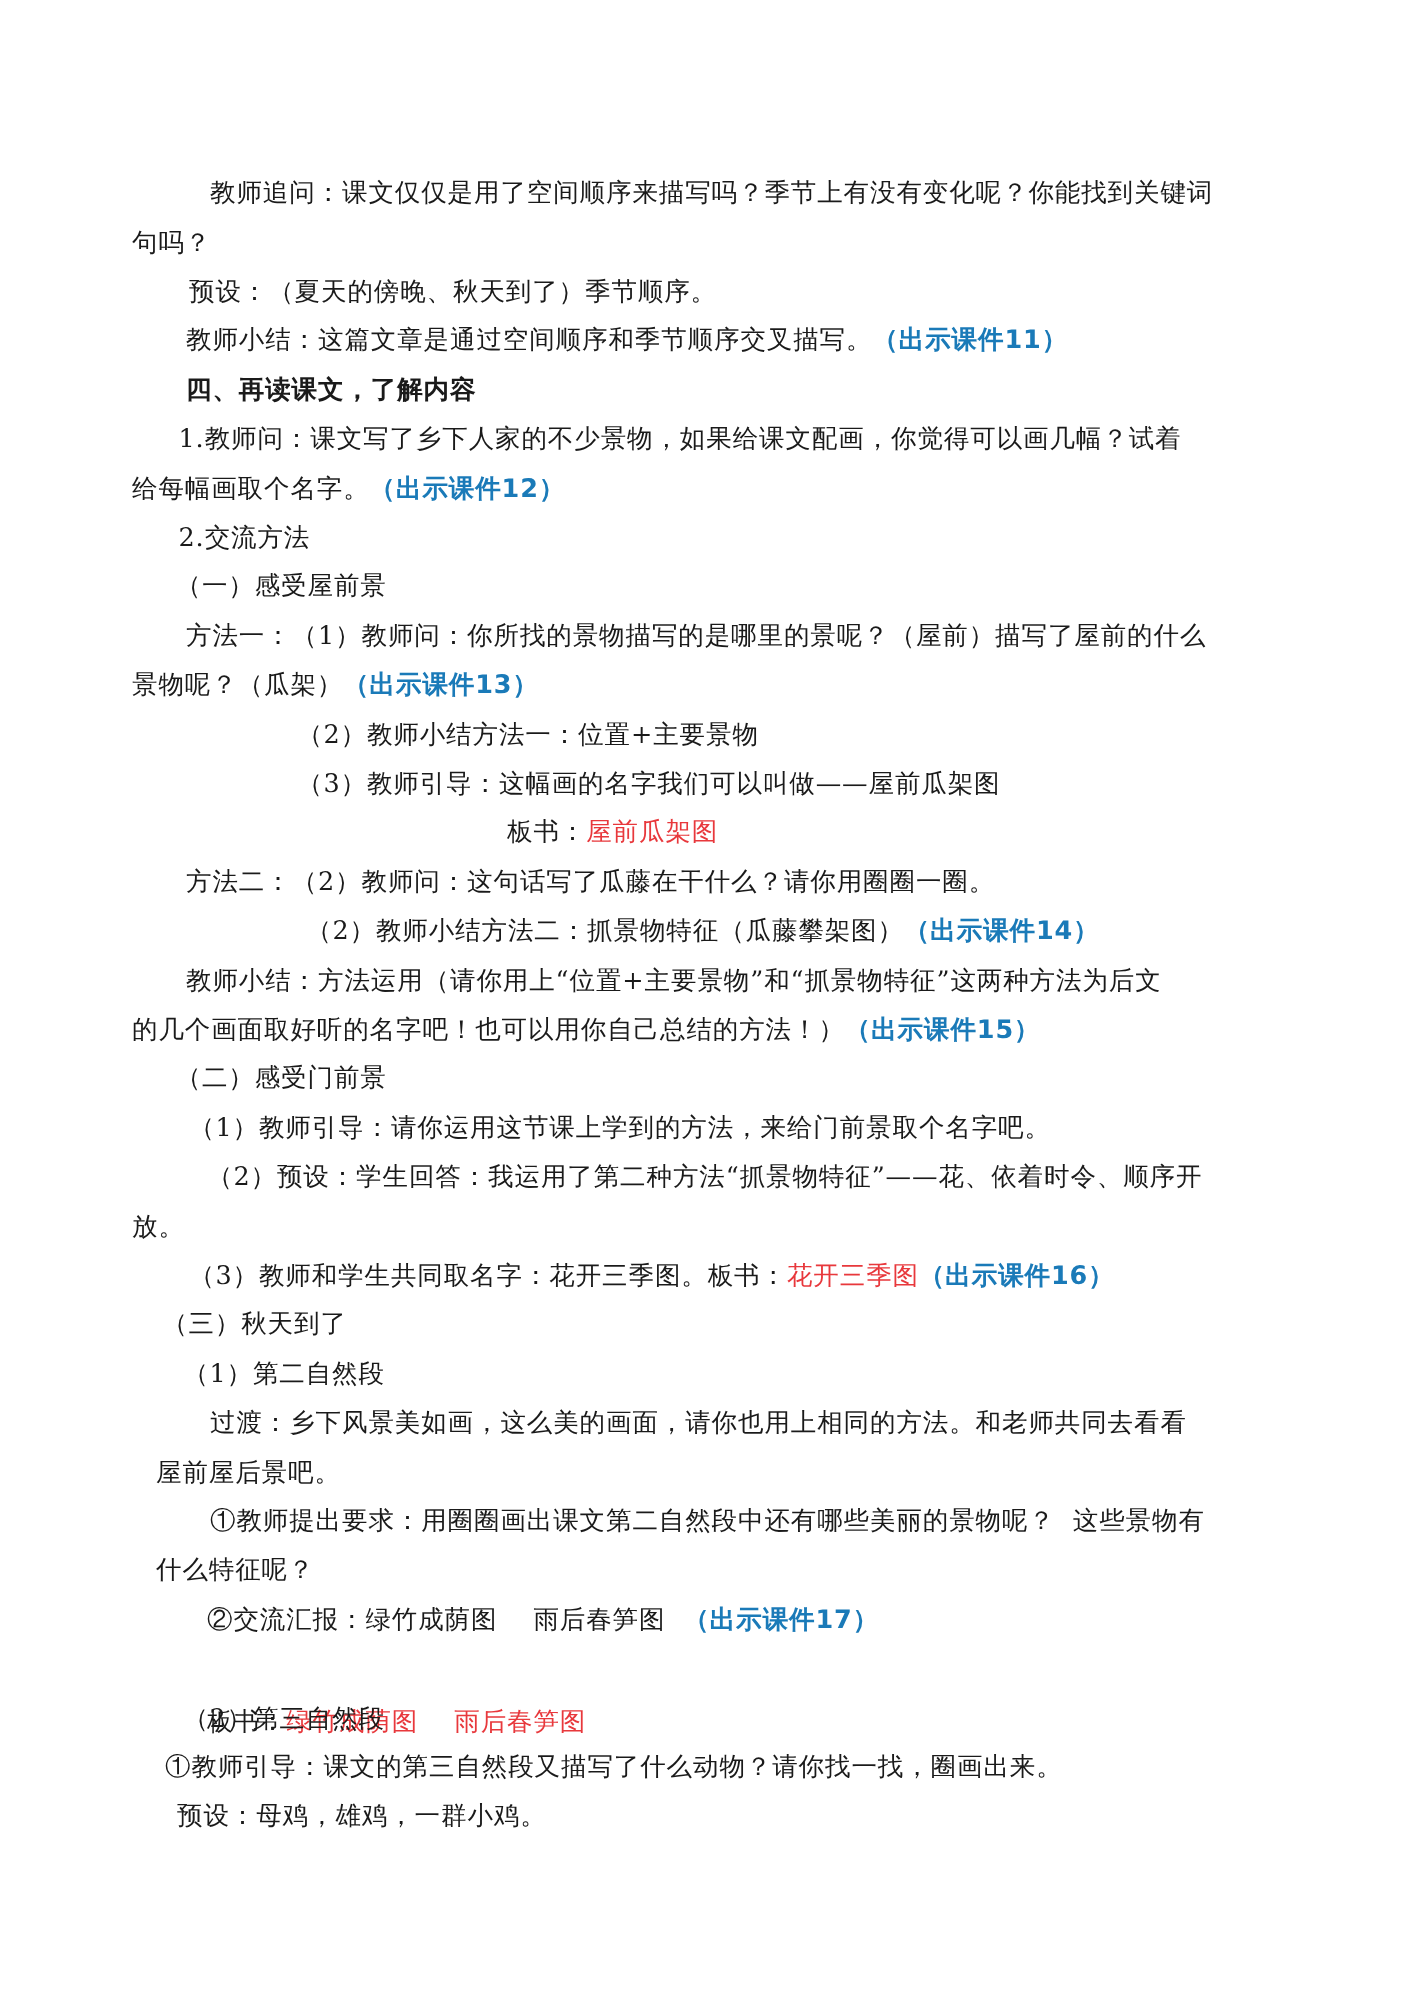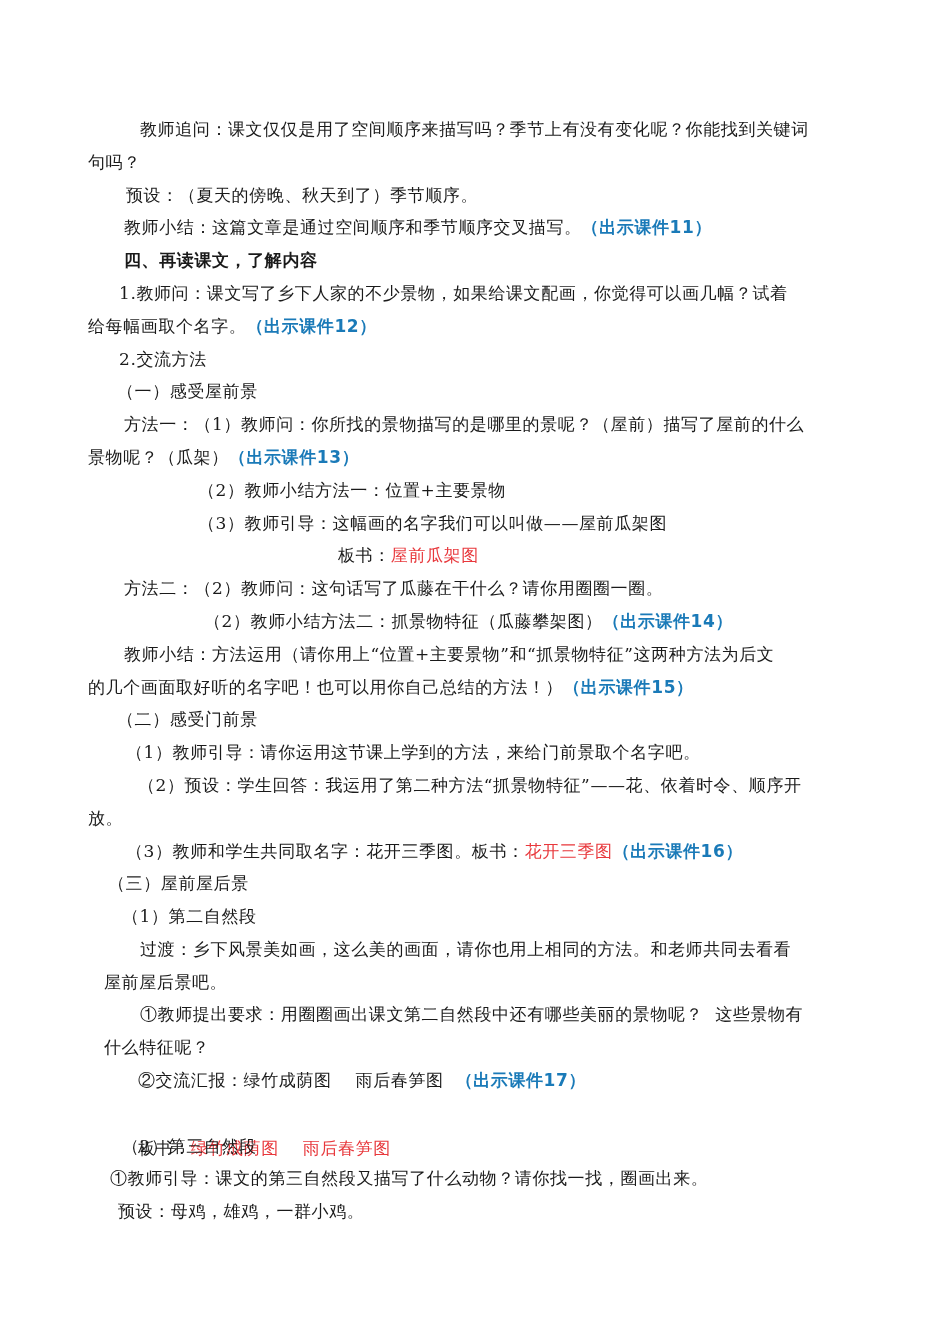--- a/index.html
+++ b/index.html
@@ -38,21 +38,21 @@
 <div class="line" style="left:338px;top:544px;"><span>板书：</span><span class="red">屋前瓜架图</span></div>
 <div class="line" style="left:124px;top:577px;"><span>方法二：（2）教师问：这句话写了瓜藤在干什么？请你用圈圈一圈。</span></div>
 <div class="line" style="left:204px;top:610px;"><span>（2）教师小结方法二：抓景物特征（瓜藤攀架图）</span><span class="blue">（出示课件14）</span></div>
 <div class="line" style="left:124px;top:643px;"><span>教师小结：方法运用（请你用上“位置+主要景物”和“抓景物特征”这两种方法为后文</span></div>
 <div class="line" style="left:88px;top:676px;"><span>的几个画面取好听的名字吧！也可以用你自己总结的方法！）</span><span class="blue">（出示课件15）</span></div>
 <div class="line" style="left:117px;top:708px;"><span>（二）感受门前景</span></div>
 <div class="line" style="left:126px;top:741px;"><span>（1）教师引导：请你运用这节课上学到的方法，来给门前景取个名字吧。</span></div>
 <div class="line" style="left:138px;top:774px;"><span>（2）预设：学生回答：我运用了第二种方法“抓景物特征”——花、依着时令、顺序开</span></div>
 <div class="line" style="left:88px;top:807px;"><span>放。</span></div>
 <div class="line" style="left:126px;top:840px;"><span>（3）教师和学生共同取名字：花开三季图。板书：</span><span class="red">花开三季图</span><span class="blue">（出示课件16）</span></div>
-<div class="line" style="left:108px;top:872px;"><span>（三）屋前屋后景</span></div>
+<div class="line" style="left:108px;top:872px;"><span>（三）秋天到了</span></div>
 <div class="line" style="left:122px;top:905px;"><span>（1）第二自然段</span></div>
 <div class="line" style="left:140px;top:938px;"><span>过渡：乡下风景美如画，这么美的画面，请你也用上相同的方法。和老师共同去看看</span></div>
 <div class="line" style="left:104px;top:971px;"><span>屋前屋后景吧。</span></div>
 <div class="line" style="left:140px;top:1003px;white-space:pre;"><span>①教师提出要求：用圈圈画出课文第二自然段中还有哪些美丽的景物呢？  这些景物有</span></div>
 <div class="line" style="left:104px;top:1036px;"><span>什么特征呢？</span></div>
 <div class="line" style="left:138px;top:1069px;white-space:pre;"><span>②交流汇报：绿竹成荫图    雨后春笋图  </span><span class="blue">（出示课件17）</span></div>
 <div class="line" style="left:138px;top:1102px;white-space:pre;margin-top:35px;"><span>板书：</span><span class="red">绿竹成荫图    雨后春笋图</span></div>
 <div class="line" style="left:122px;top:1135px;"><span>（2）第三自然段</span></div>
 <div class="line" style="left:110px;top:1167px;"><span>①教师引导：课文的第三自然段又描写了什么动物？请你找一找，圈画出来。</span></div>
 <div class="line" style="left:118px;top:1200px;"><span>预设：母鸡，雄鸡，一群小鸡。</span></div>

